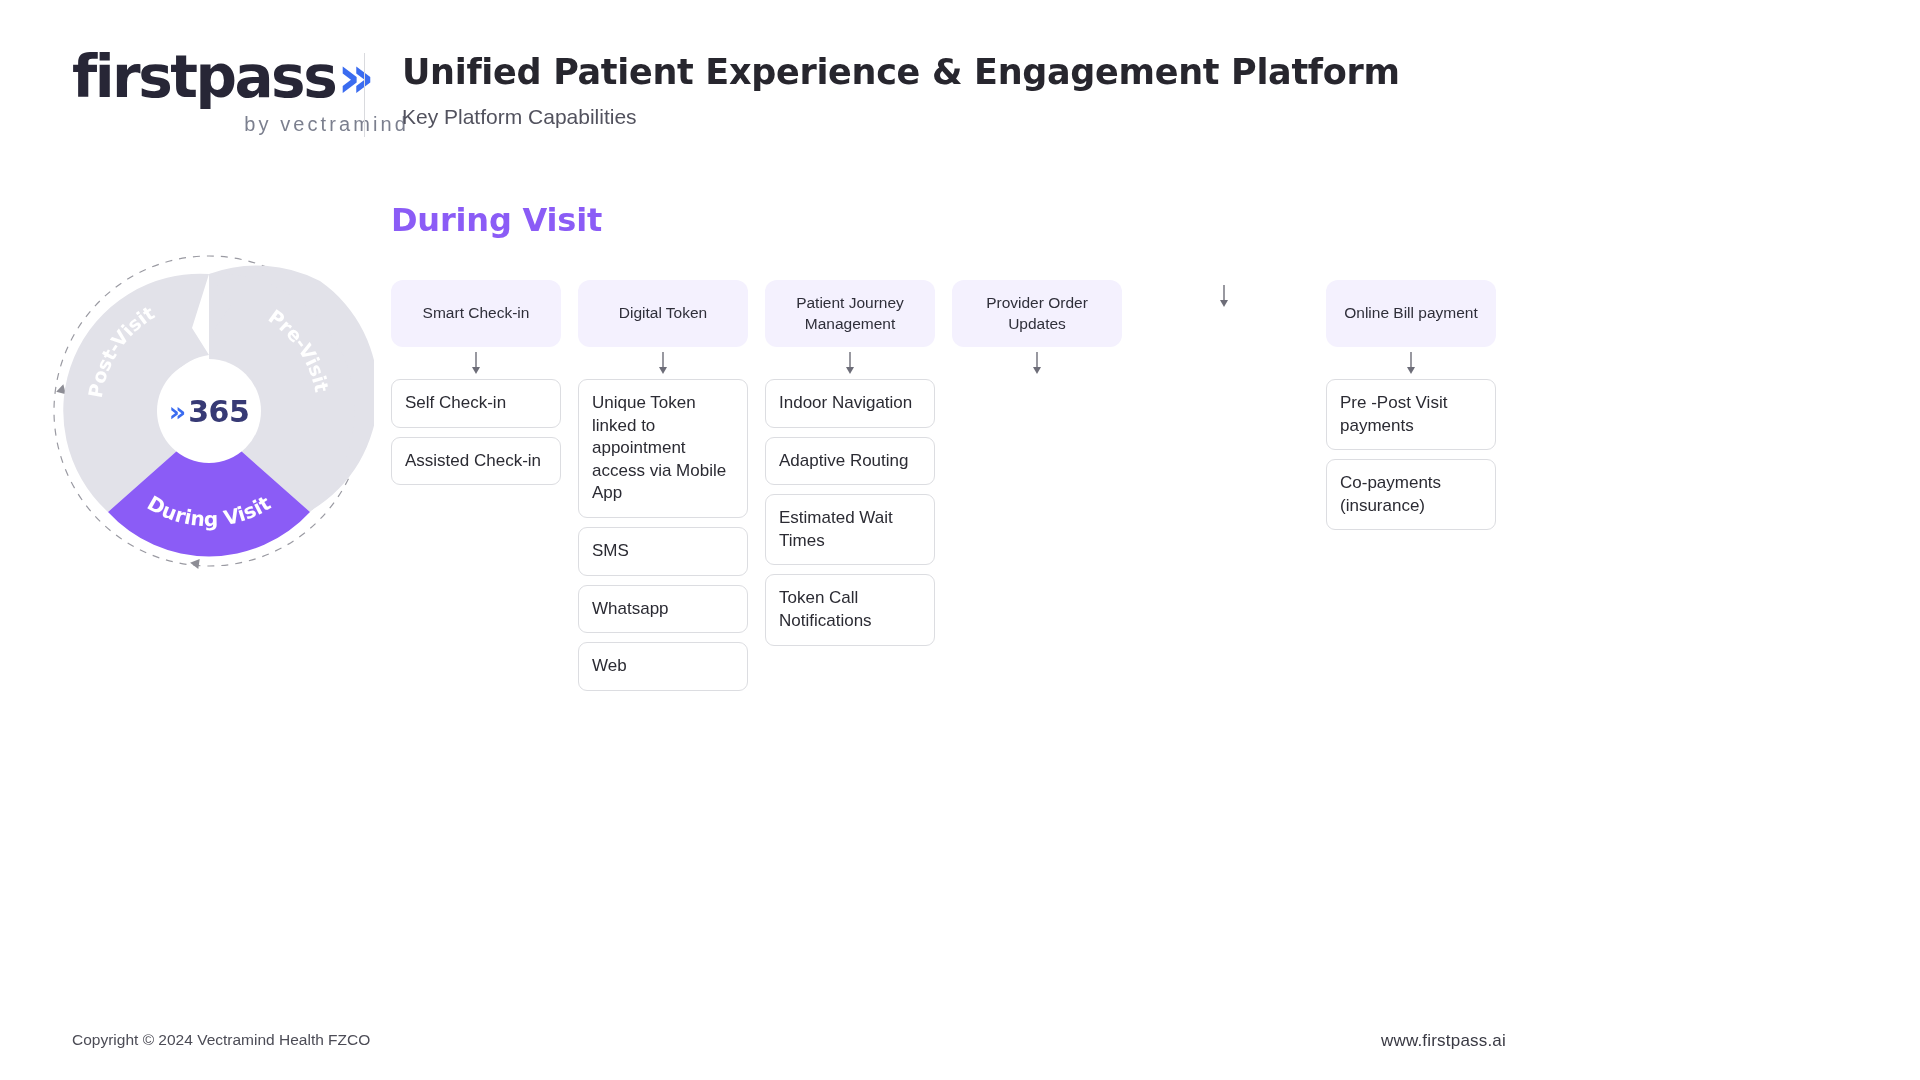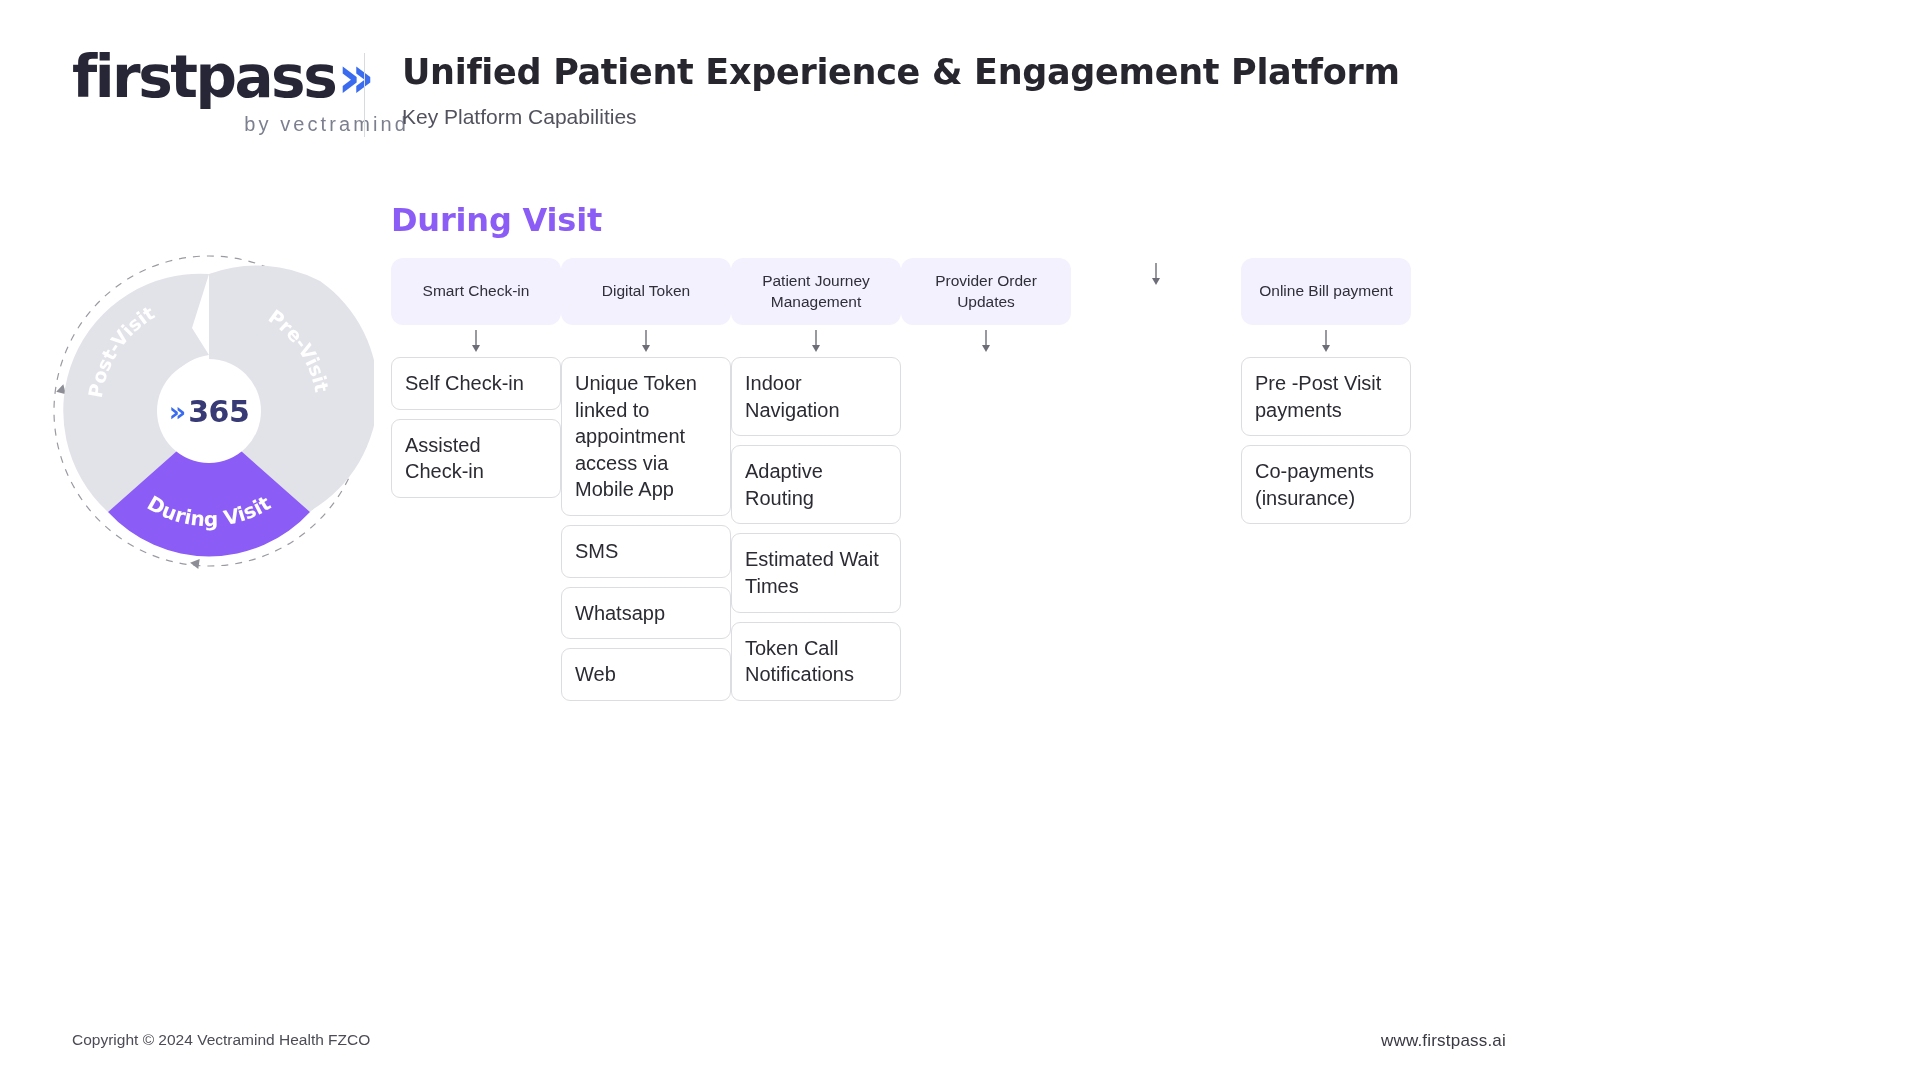--- a/index.html
+++ b/index.html
@@ -49,34 +49,34 @@
   }
 
   
   .stage-heading {
     position: absolute; left: 391px; top: 201px;
     font-family: "DejaVu Sans", sans-serif;
     font-size: 32px; font-weight: 700; color: #8b5cf6; letter-spacing: -0.2px;
   }
 
   
-  .columns { position: absolute; left: 391px; top: 258px; display: flex; }
+  .columns { position: absolute; left: 391px; top: 280px; display: flex; gap: 17px; }
   .column { width: 170px; display: flex; flex-direction: column; }
   .col-header {
     background: #f4f1fe; border-radius: 12px;
     min-height: 67px; display: flex; align-items: center; justify-content: center;
     text-align: center; padding: 8px 10px;
     font-size: 15.5px; color: #2f2f3a; line-height: 1.3;
   }
   .col-arrow { height: 32px; display: flex; align-items: center; justify-content: center; }
   .col-arrow svg { display: block; }
   .items { display: flex; flex-direction: column; gap: 9px; }
   .item-card {
     background: #ffffff; border: 1px solid #dcdde1; border-radius: 9px;
-    padding: 12px 13px; font-size: 20px; color: #2b2b33; line-height: 1.33;
+    padding: 12px 13px; font-size: 17px; color: #2b2b33; line-height: 1.33;
     min-height: 41px; display: flex; align-items: center;
   }
 
   
   .footer-left { position: absolute; left: 72px; top: 1031px; font-size: 15.5px; color: #4c4c56; }
   .footer-right { position: absolute; right: 56px; top: 1031px; font-size: 17px; color: #3a3a44; letter-spacing: 0.2px; }
 </style>
 </head>
 <body>
 

